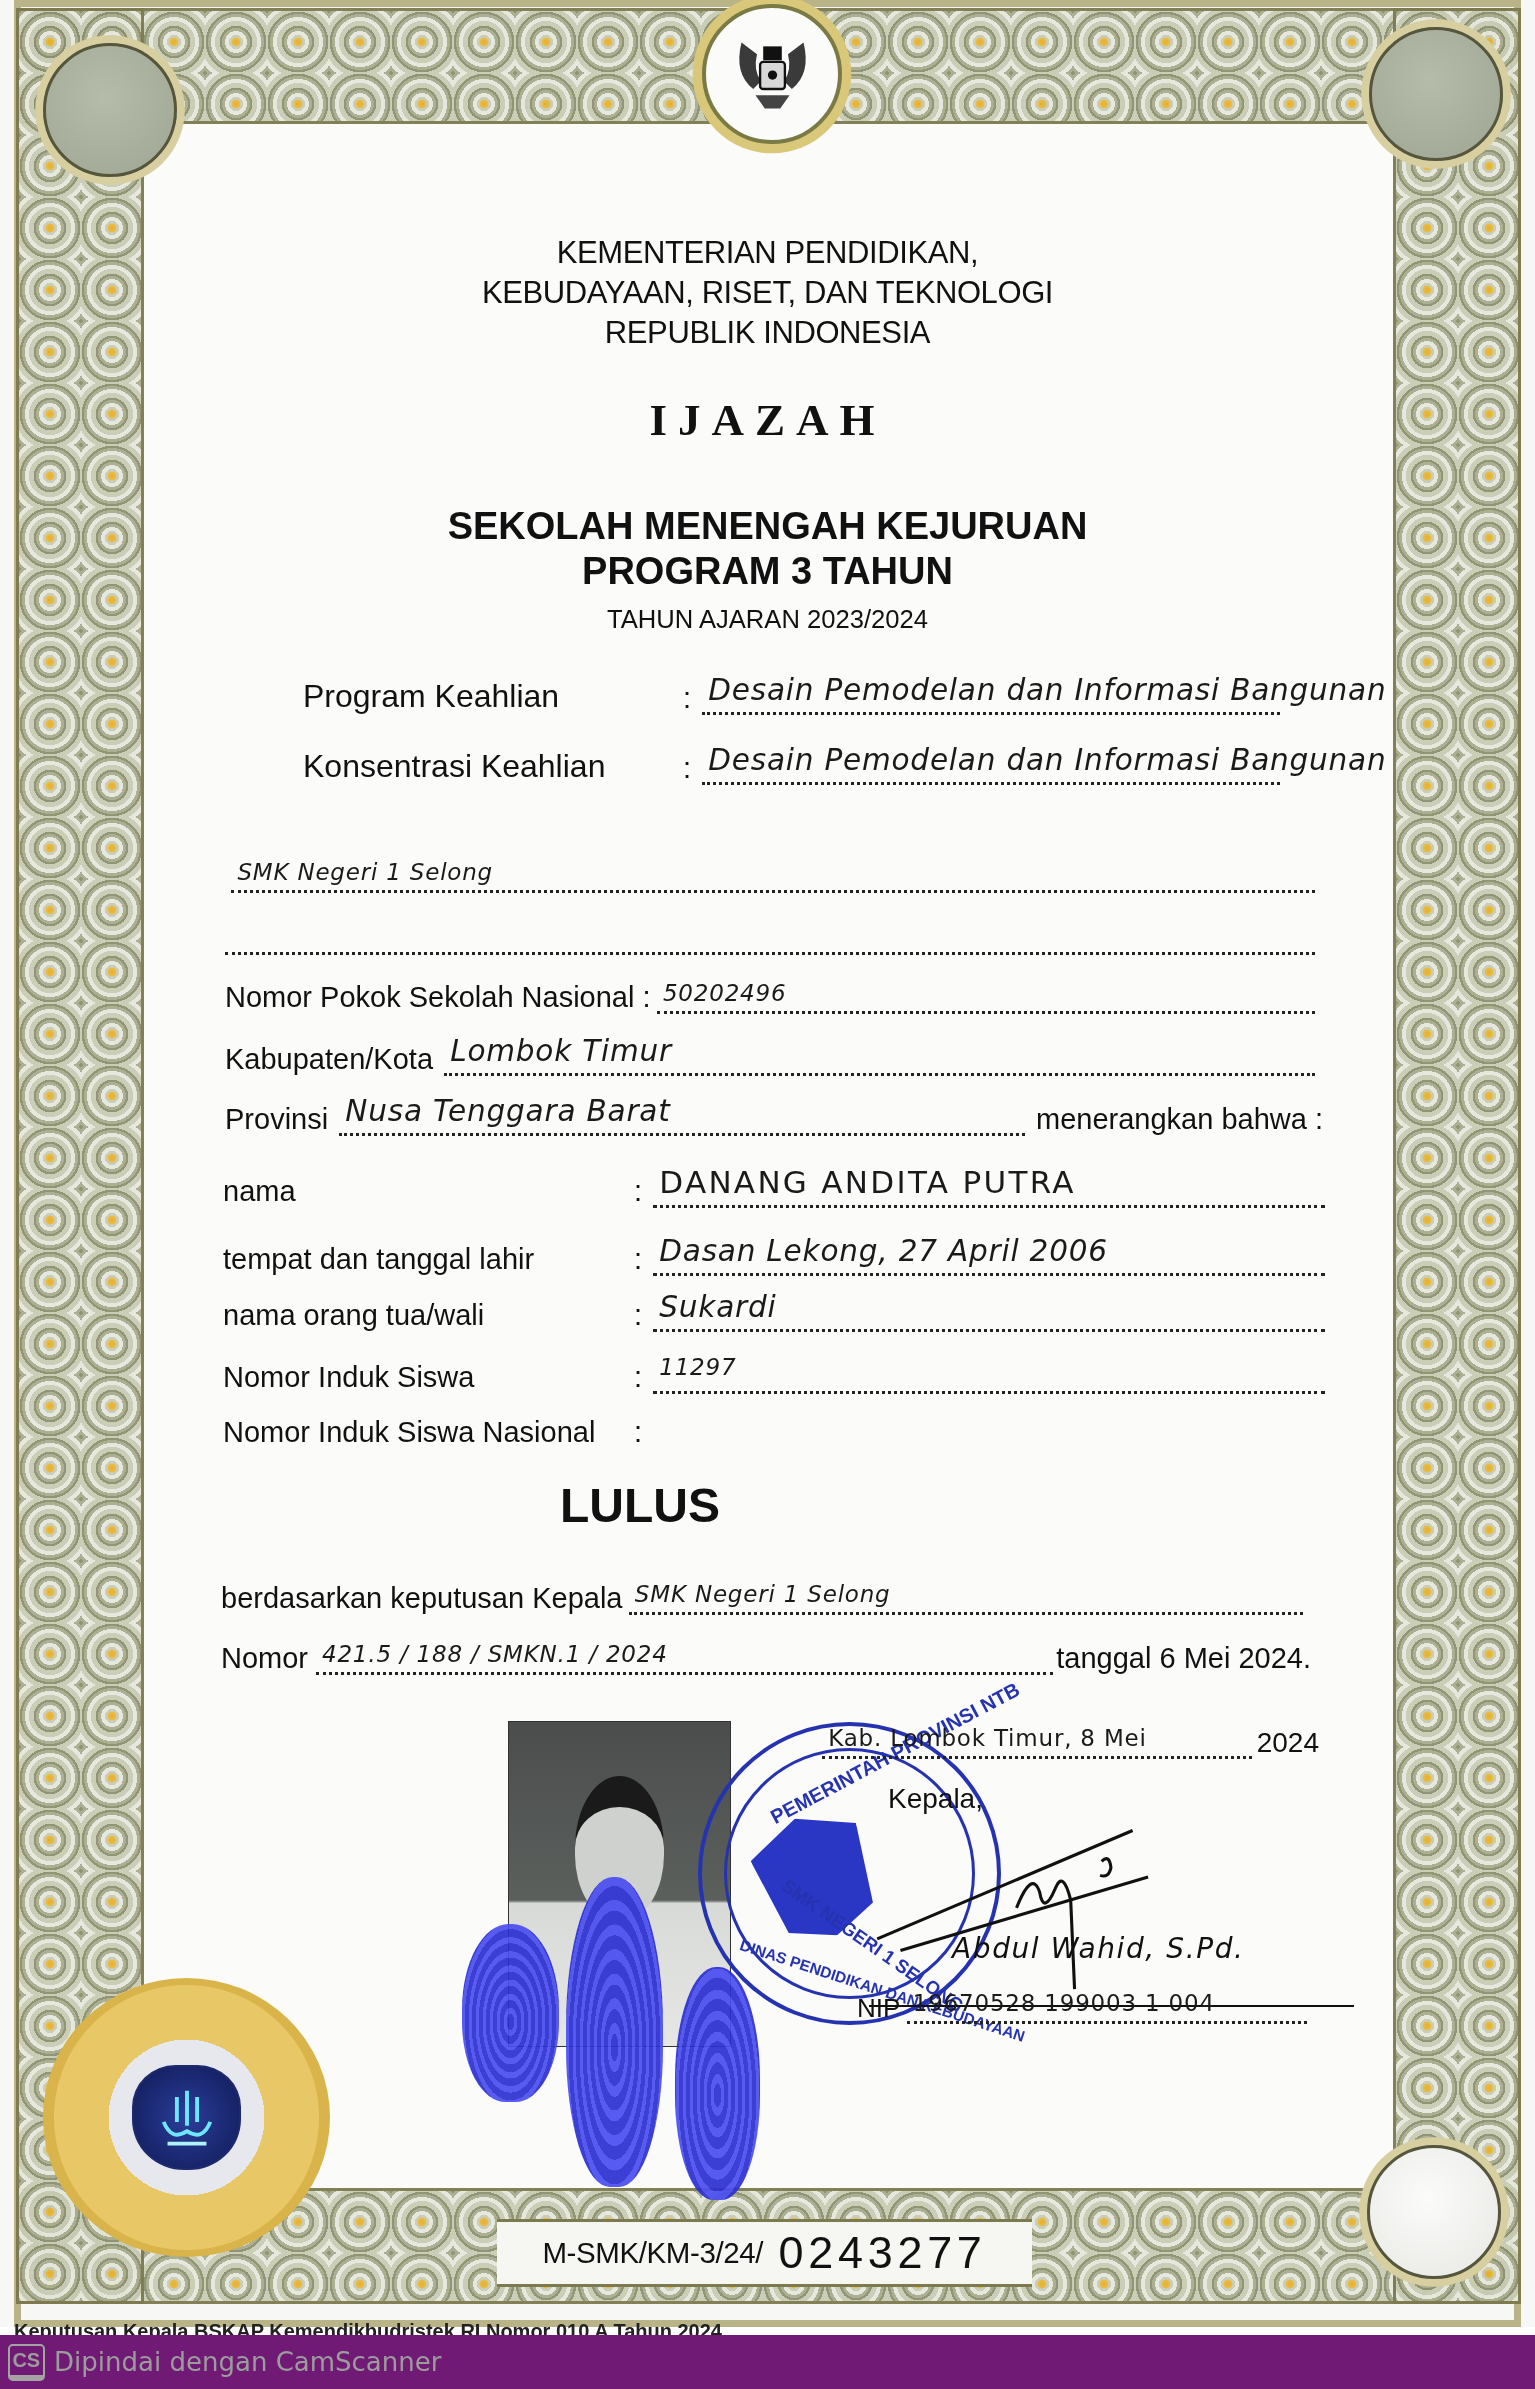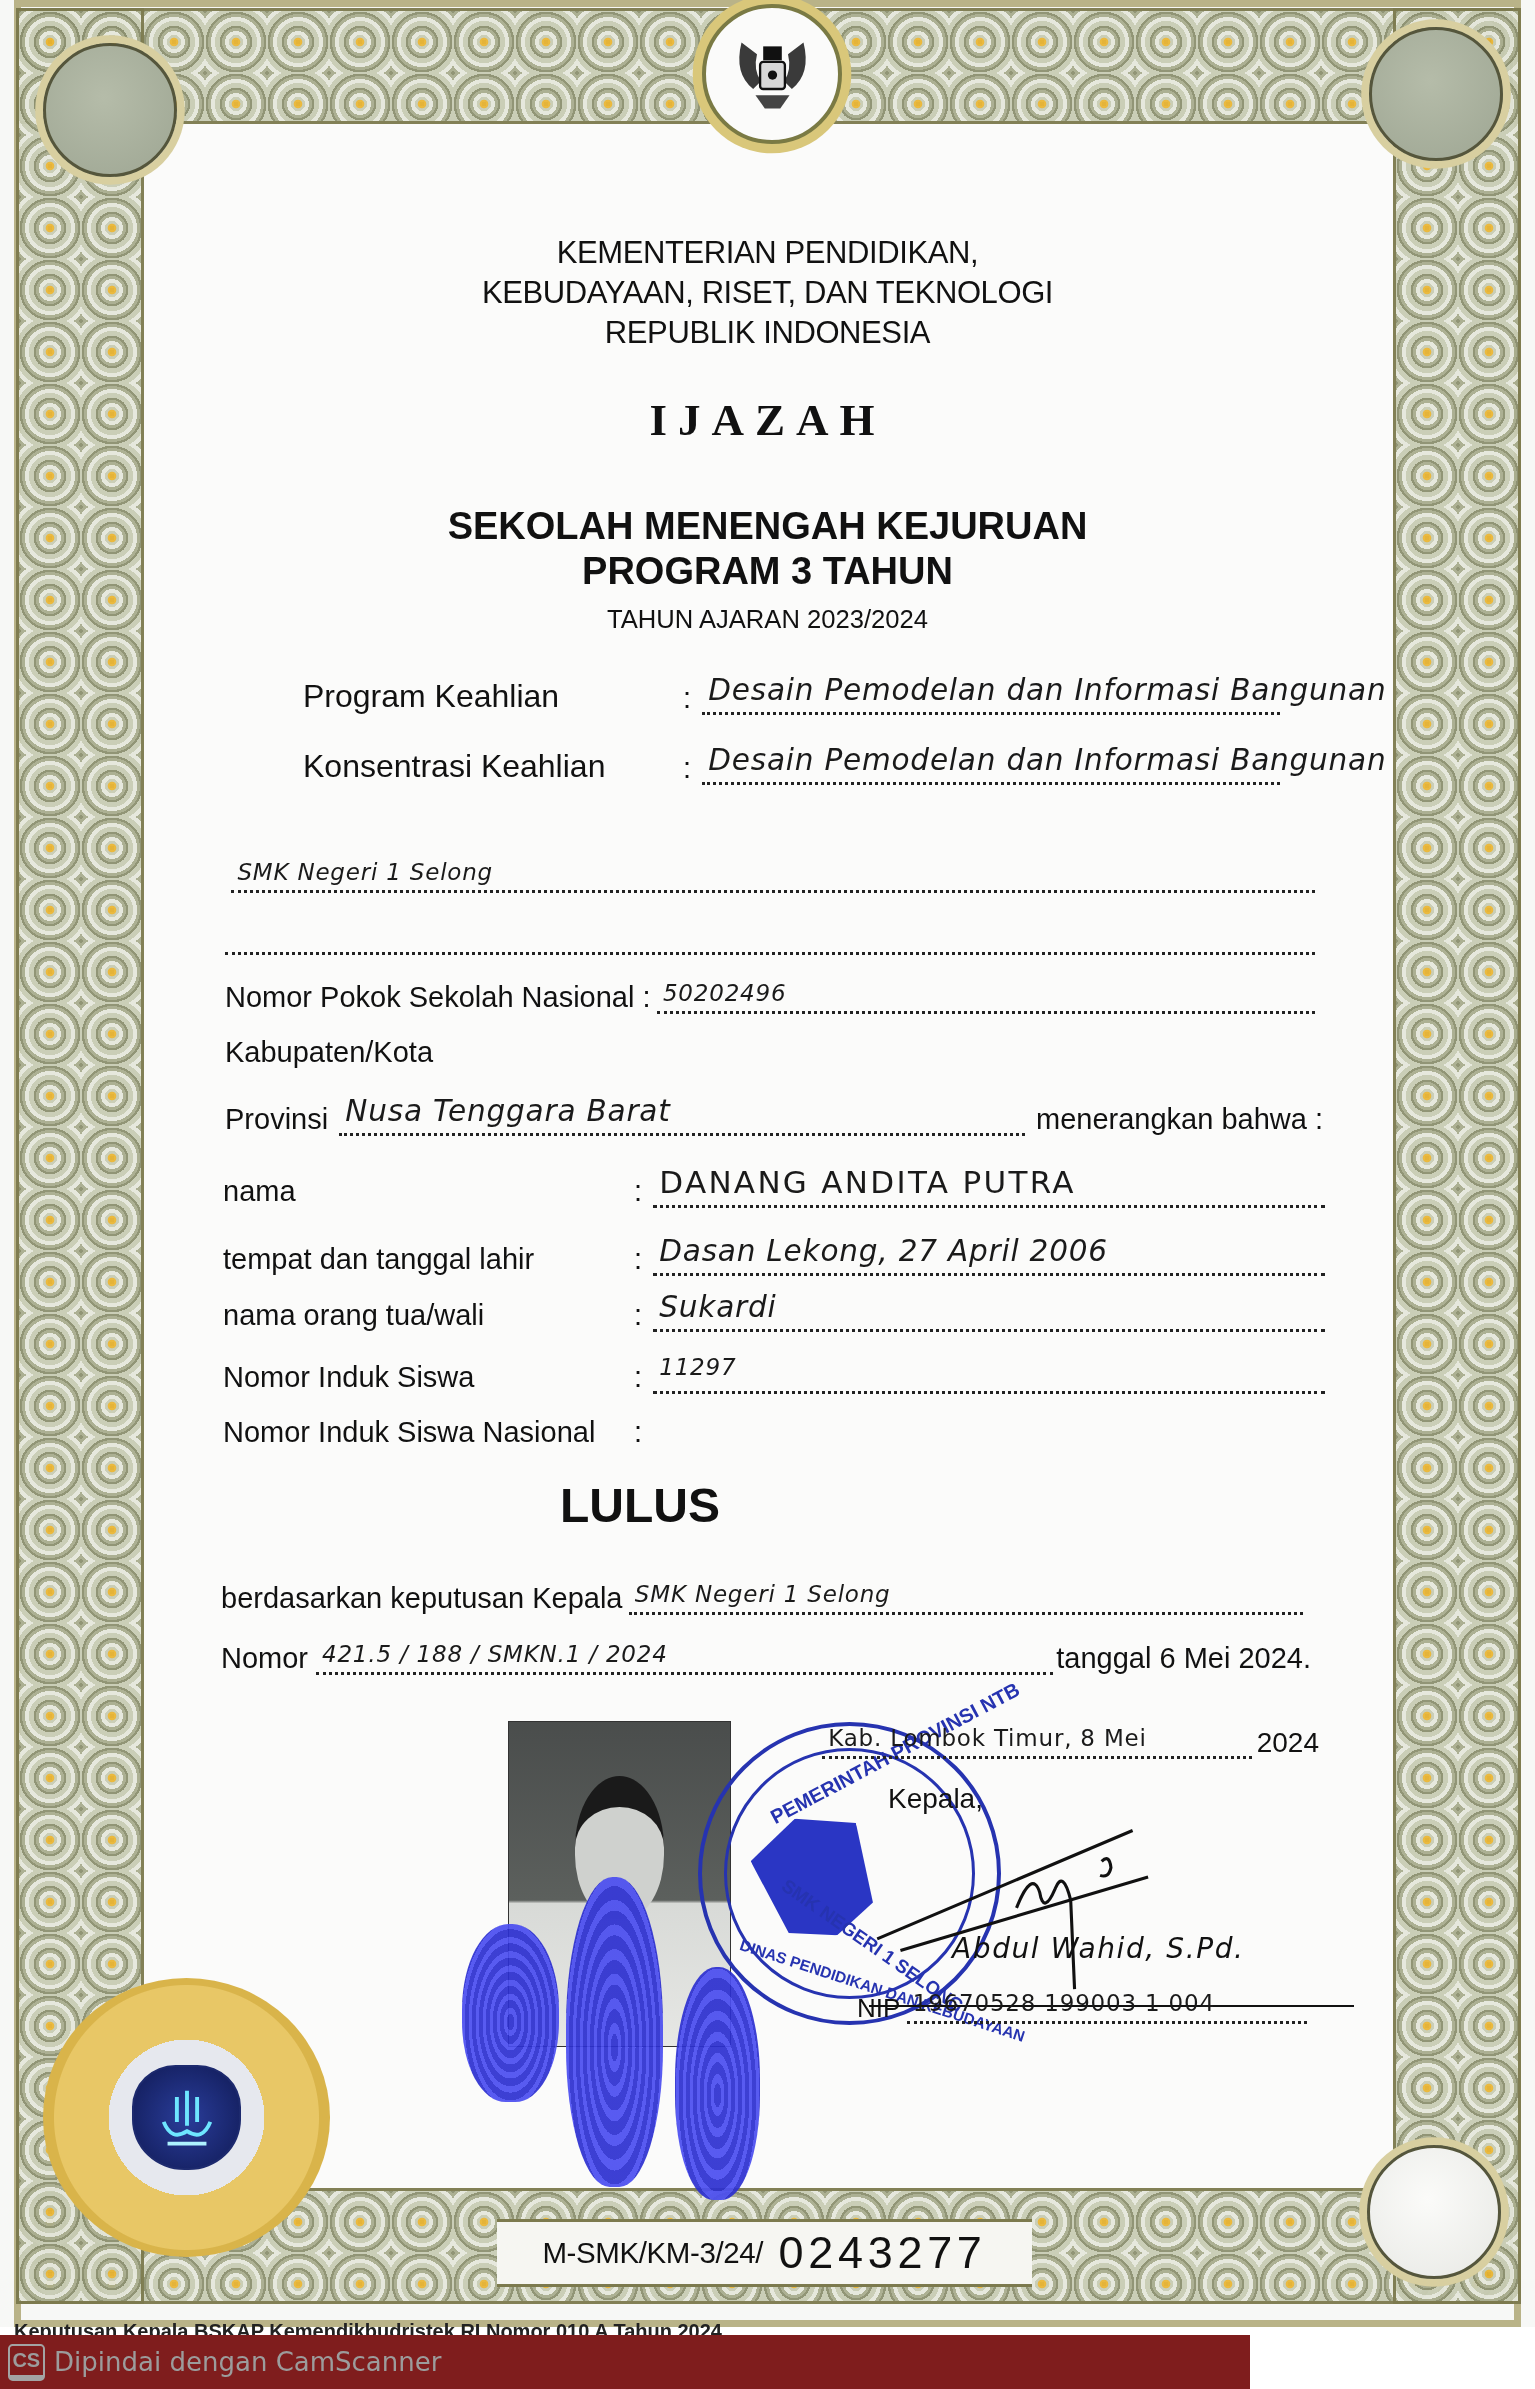--- a/index.html
+++ b/index.html
@@ -133,21 +133,21 @@
     display:flex; align-items:center; justify-content:center; gap:15.5px;
   }
   .serial-prefix { font-size: 29.5px; letter-spacing: -0.4px; }
   .serial-number { font-size: 45px; letter-spacing: 4.7px; font-family: "Liberation Sans", sans-serif; }
 
   .footnote {
     position:absolute; left:14px; top:2320px; width:1507px; height:15.5px; overflow:hidden;
     font-size:20px; font-weight:700; line-height:23px; color:#222;
   }
   .cam-bar {
-    position:absolute; left:0; top:2335px; width:1250px; height:54px; background:#7f1d1d;
+    position:absolute; left:0; top:2335px; width:1535px; height:54px; background:#701a75;
     display:flex; align-items:center; gap:9.3px; padding-left:7.8px; box-sizing:border-box;
   }
   .cs-icon {
     width:37px; height:37px; border:2.3px solid #a3a3a3; border-radius:4.7px; box-sizing:border-box;
     display:flex; align-items:center; justify-content:center; font-size:20px; font-weight:700; color:#9c9c9c;
     border-bottom-width: 6.2px;
   }
   .cam-label { font-family:"DejaVu Sans", sans-serif; font-size:26px; color:#9c9c9c; }
 </style>
 </head>
@@ -223,20 +223,23 @@
   <div class="fill"></div>
 </div>
 <div class="row" style="left:225px; top:974px; width:1090px;">
   <span class="label">Nomor Pokok Sekolah Nasional :</span>
   <div class="fill" style="margin-left:6.2px;">
     <span class="hand sm">50202496</span>
   </div>
 </div>
 <div class="row" style="left:225px; top:1036px; width:1090px;">
   <span class="label">Kabupaten/Kota</span>
+  <div class="fill" style="margin-left:11px;">
+    <span class="hand">Lombok Timur</span>
+  </div>
 </div>
 <div class="row" style="left:225px; top:1096px; width:1098px;">
   <span class="label">Provinsi</span>
   <div class="fill" style="margin:0 11px;">
     <span class="hand">Nusa Tenggara Barat</span>
   </div>
   <span class="label">menerangkan bahwa :</span>
 </div>
 
 <div class="row" style="left:223px; top:1168px; width:1102px;">

